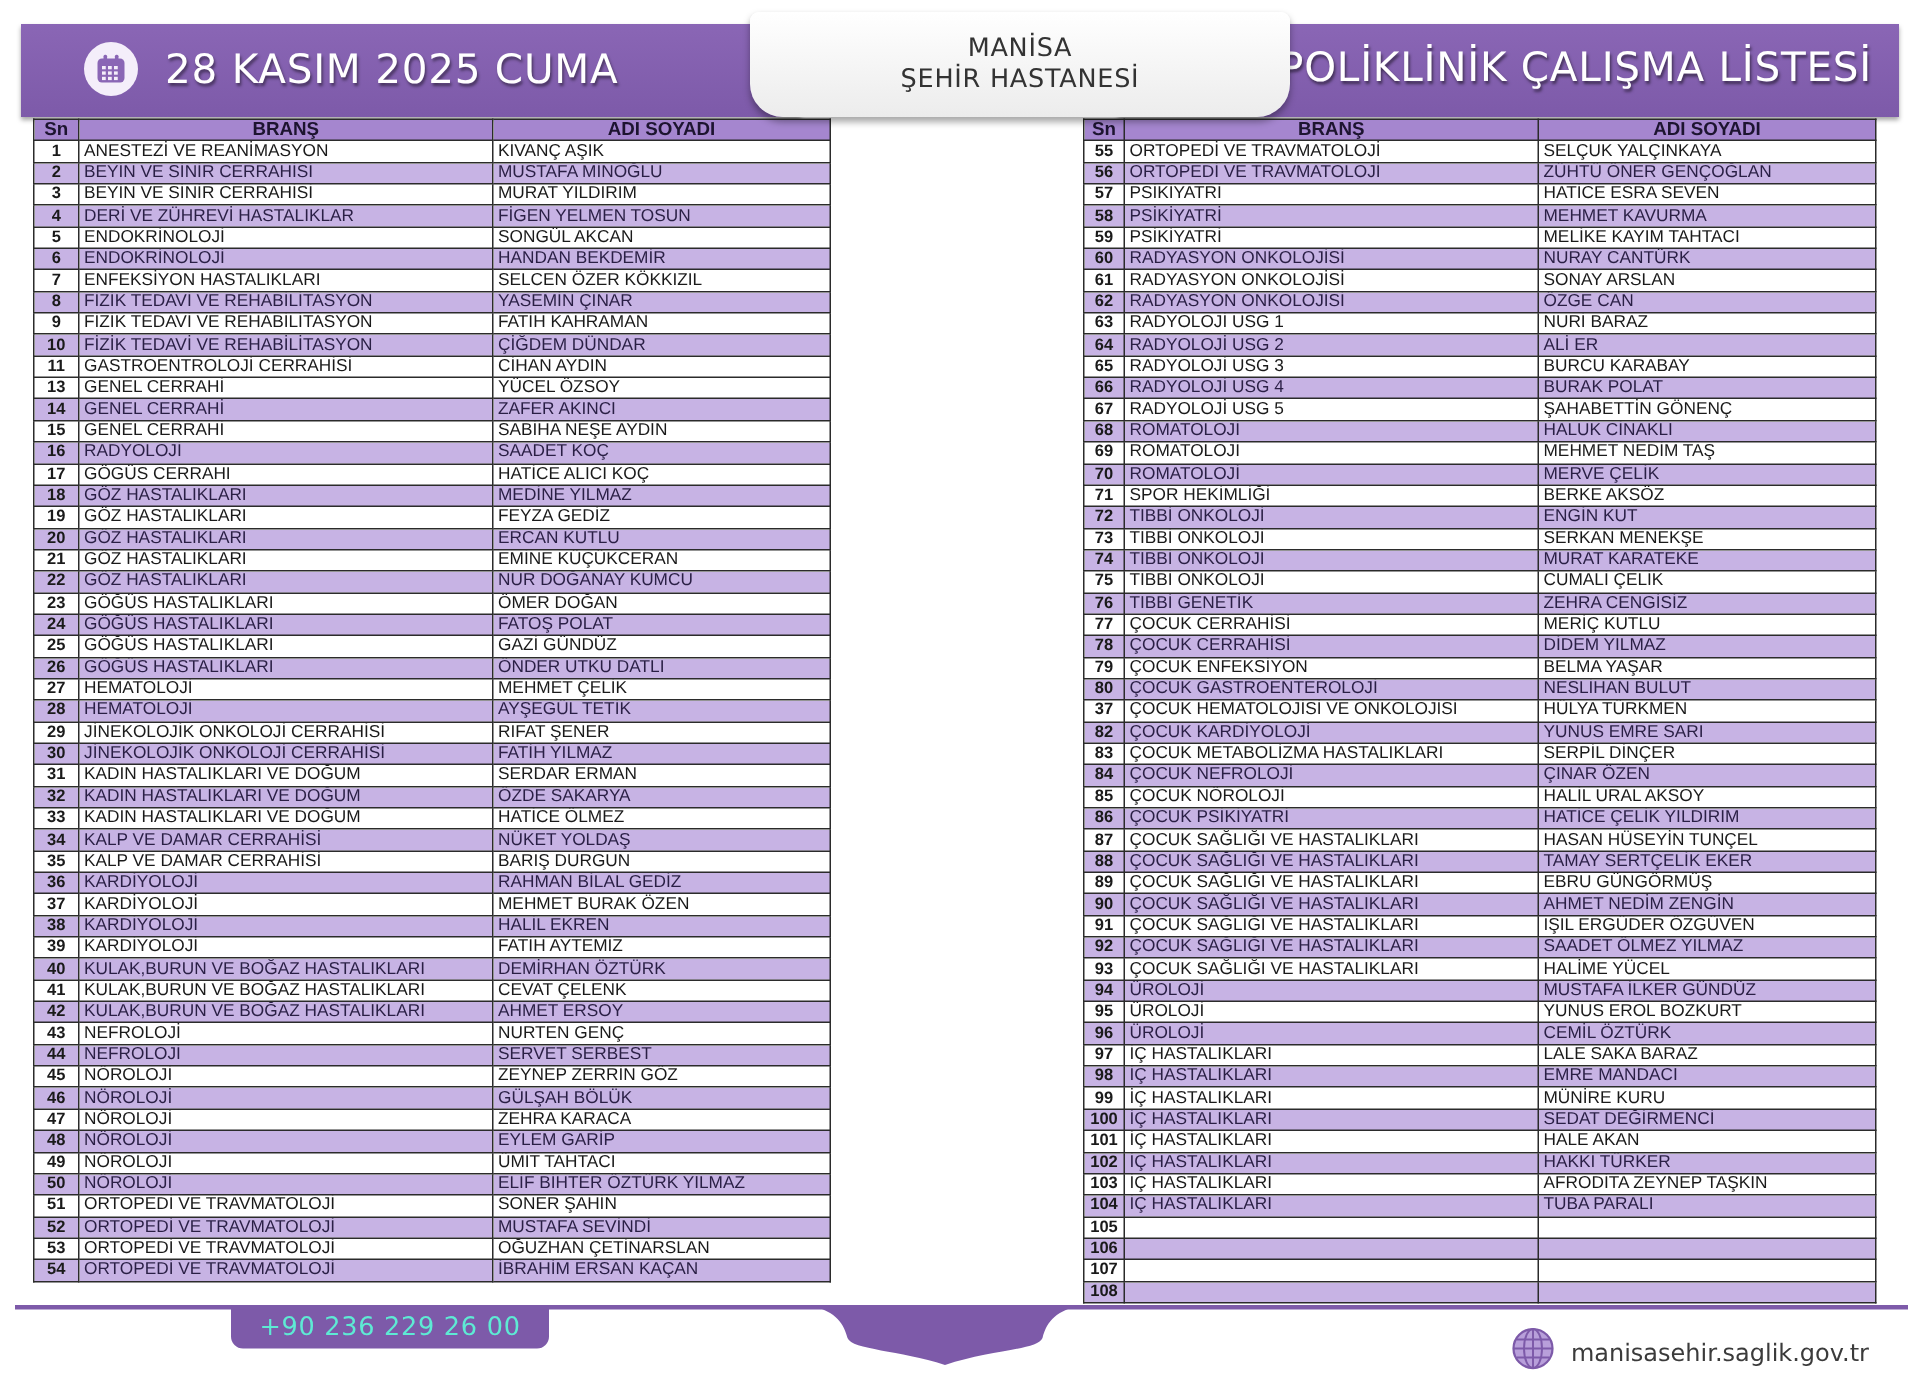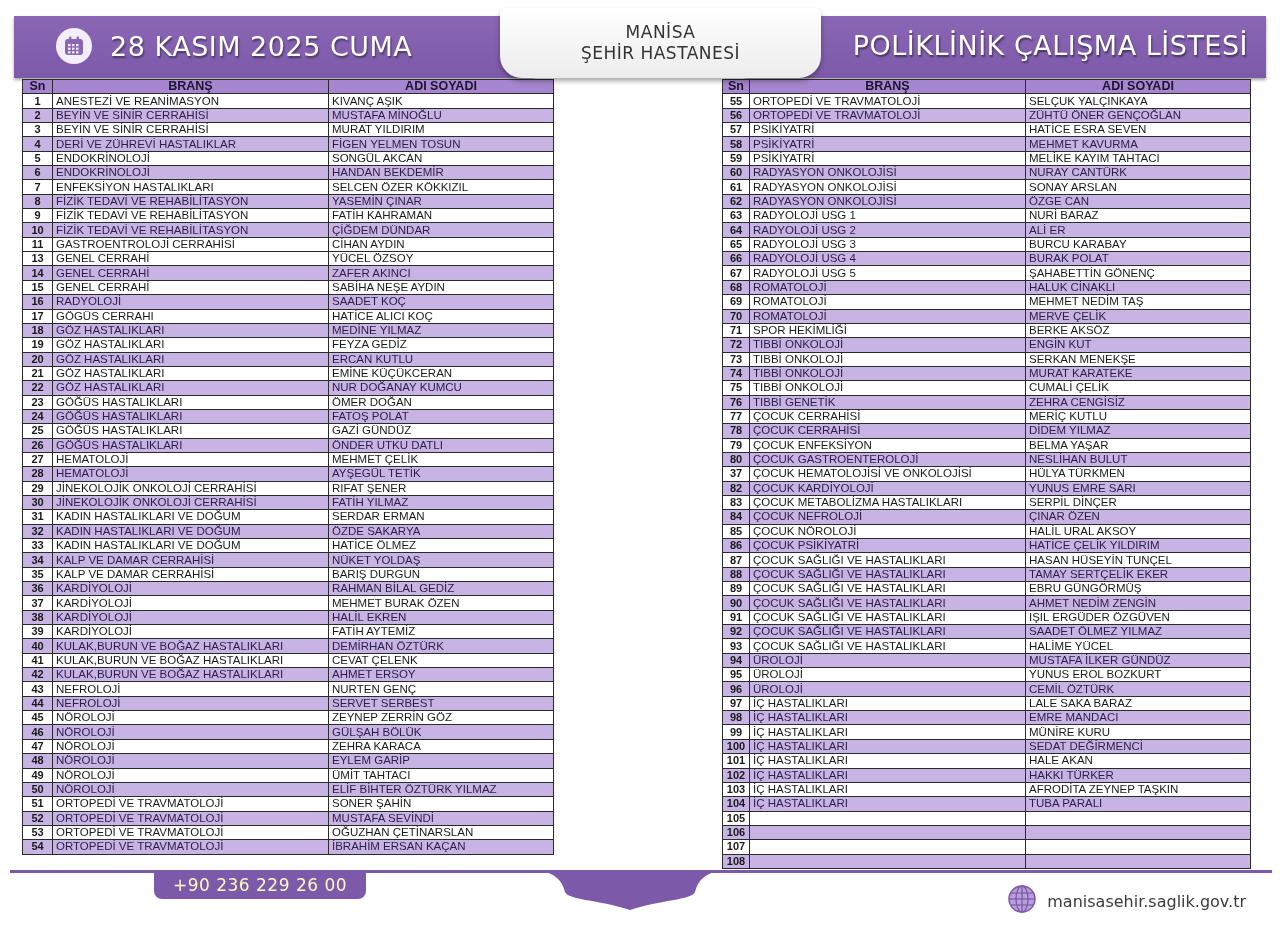--- a/index.html
+++ b/index.html
@@ -24,21 +24,21 @@
   .date-text {
     font-family: "DejaVu Sans", sans-serif; font-size: 27px; color: #ffffff;
     letter-spacing: 0.5px; text-shadow: 1px 2px 2px rgba(0,0,0,0.45);
   }
   .title-text {
     position: absolute; right: 18px; top: 14px;
     font-family: "DejaVu Sans", sans-serif; font-weight: normal; font-size: 27px; color: #ffffff;
     letter-spacing: 0.5px; text-shadow: 1px 2px 2px rgba(0,0,0,0.5);
   }
   .hospital-tab {
-    position: absolute; left: 500px; top: 8px; width: 321px; height: 70px;
+    position: absolute; left: 500px; top: 8px; width: 360px; height: 70px;
     background: linear-gradient(#ffffff, #ececec);
     border-radius: 6px 6px 22px 22px;
     box-shadow: 0 3px 5px rgba(0,0,0,0.35);
     display: flex; flex-direction: column; align-items: center; justify-content: center;
     z-index: 3;
   }
   .hospital-tab .l1, .hospital-tab .l2 {
     font-family: "DejaVu Sans", sans-serif; font-size: 17px; color: #333; line-height: 21px; letter-spacing: 0.5px;
   }
 
@@ -59,21 +59,21 @@
   #table-left { left: 22px; top: 79px; width: 531px; }
   #table-right { left: 722px; top: 79px; width: 528px; }
 
   .bottom-rule { position: absolute; left: 10px; top: 870px; width: 1262px; height: 3px; background: #7d5aa9; }
   .bottom-notch {
     position: absolute; left: 540px; top: 870px; width: 180px; height: 40px;
   }
   .phone-pill {
     position: absolute; left: 154px; top: 871px; width: 212px; height: 28px;
     background: #7d5aa9; border-radius: 0 0 8px 8px;
-    color: #fef9c3; font-family: "DejaVu Sans", sans-serif; font-size: 17px;
+    color: #5eead4; font-family: "DejaVu Sans", sans-serif; font-size: 17px;
     display: flex; align-items: center; justify-content: center; letter-spacing: 0.5px;
   }
   .website {
     position: absolute; right: 34px; top: 884px; display: flex; align-items: center; gap: 10px;
   }
   .website-text { font-family: "DejaVu Sans", sans-serif; font-size: 16px; color: #3b3b3b; }
 </style>
 </head>
 <body>
 

